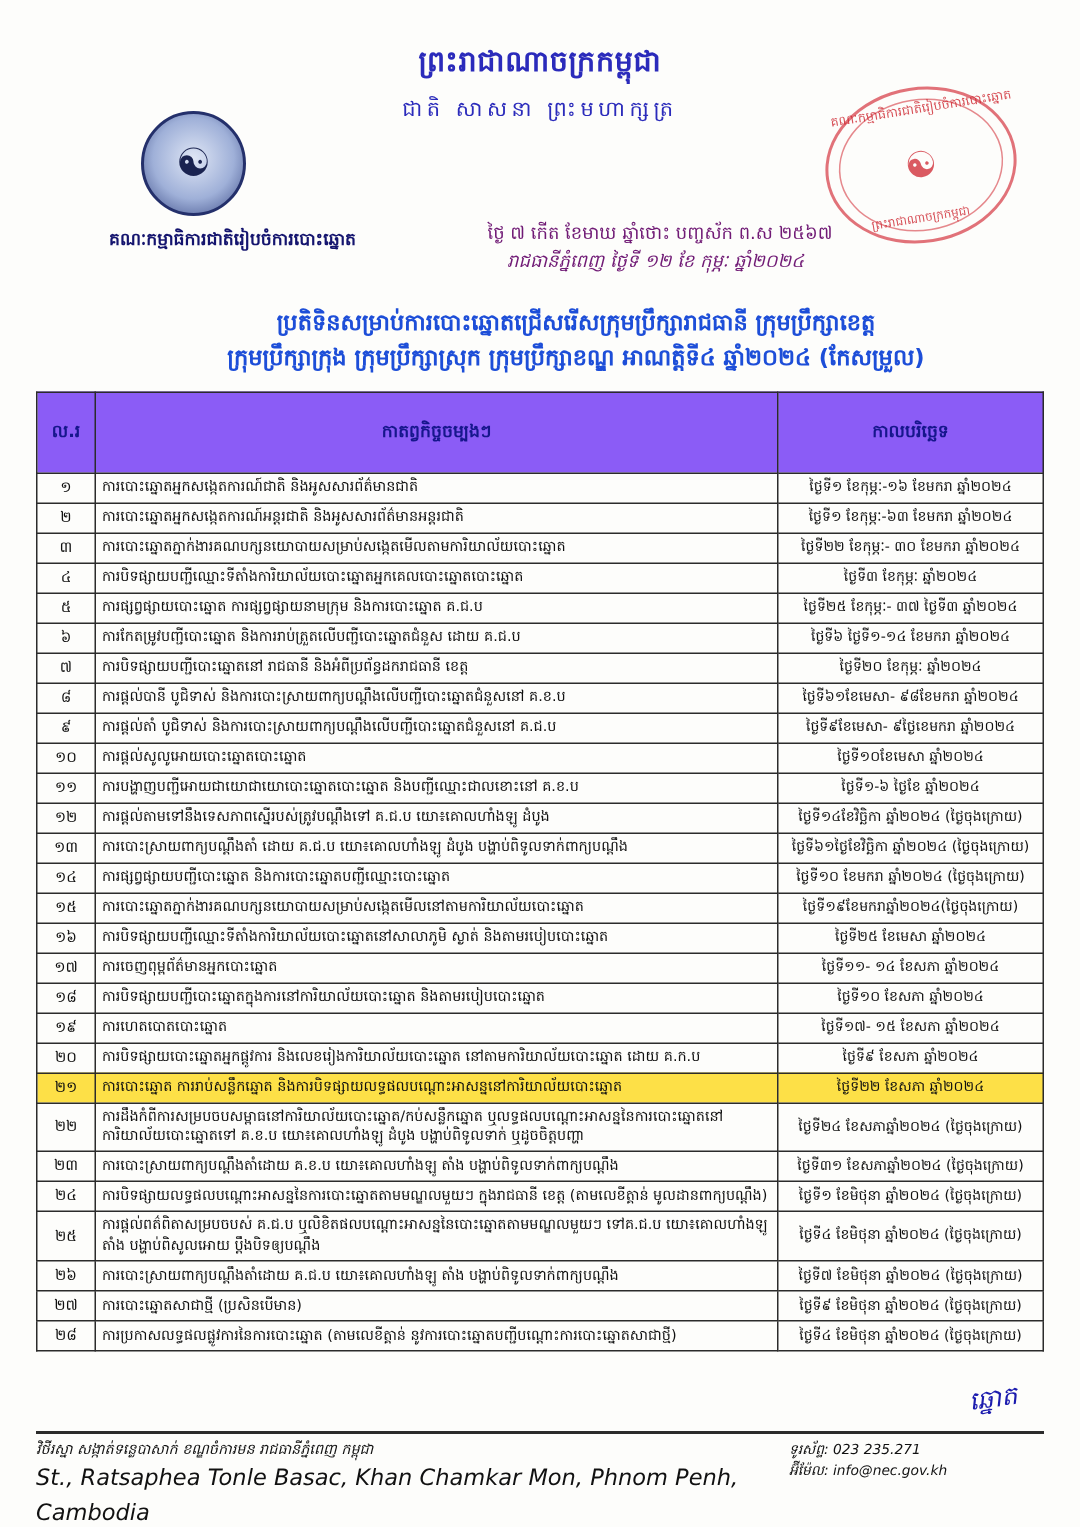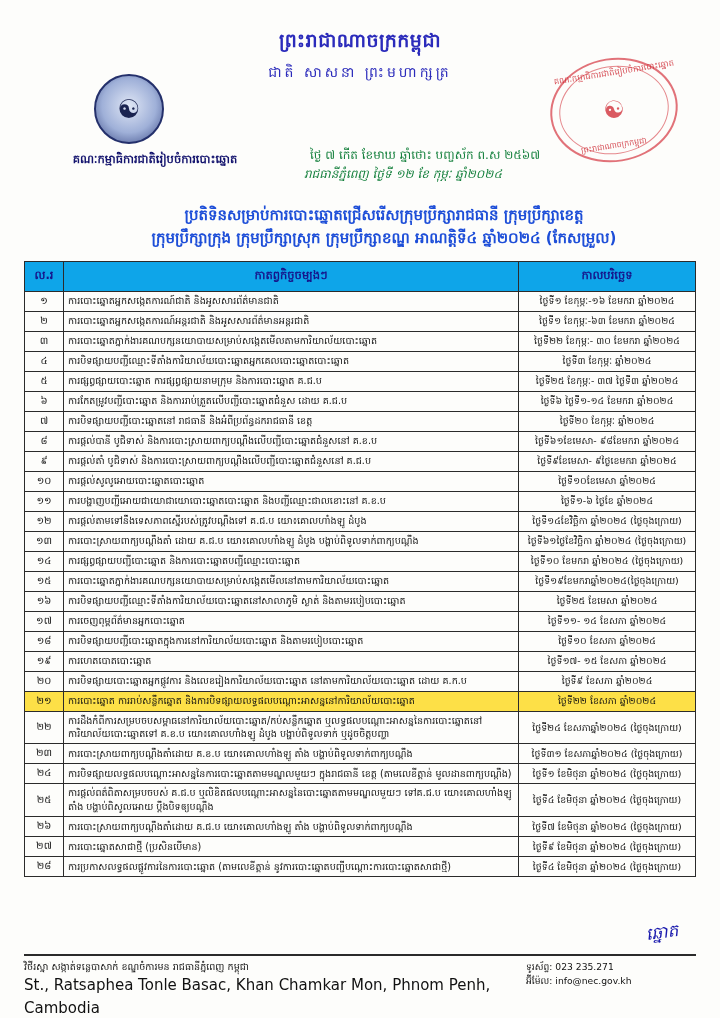--- a/index.html
+++ b/index.html
@@ -92,22 +92,22 @@
     transform:rotate(-9deg);
   }
   .seal .center{
     position:absolute;left:50%;top:50%;
     transform:translate(-50%,-50%) rotate(-9deg);
     font-size:24px;color:rgba(205,35,45,.75);
   }
   .date-block{
     position:absolute;
     right:150px;top:146px;
-    text-align:left;
-    font-size:12px;color:#15803d;
+    text-align:center;
+    font-size:12px;color:#701a75;
     line-height:1.6;
     width:270px;
   }
   .date-block .d1{ padding-left:10px;}
   .date-block .d2{ padding-left:4px;font-style:italic;}
   
   .doc-title{
     text-align:center;
     color:#1d4ed8;
     font-size:15px;
@@ -126,26 +126,26 @@
     border-collapse:collapse;
     font-size:9.6px;
     color:#101010;
   }
   th,td{
     border:1px solid #2b2b2b;
     padding:2px 4px;
     vertical-align:middle;
   }
   thead th{
-    background:#0ea5e9;
+    background:#8b5cf6;
     color:#16168c;
     font-size:11.5px;
     font-weight:bold;
     text-align:center;
-    padding:6px 3px;
+    padding:18px 3px;
   }
   td.num{
     text-align:center;
     width:30px;
     font-size:10px;
   }
   td.act{
     text-align:left;
     line-height:1.45;
   }
@@ -175,20 +175,21 @@
     margin:0 24px;
     width:672px;
     padding-top:4px;
   }
   .footer .row{
     display:flex;
     justify-content:flex-start;
     font-size:9.2px;
     color:#111;
     line-height:1.5;
+    font-style:italic;
   }
   .footer .kh{ font-size:9.6px;color:#111;}
   .footer .en{ font-size:15px;color:#111;}
   .footer .right{ text-align:left;min-width:170px;}
 </style>
 </head>
 <body>
 
 <div class="page">
 

